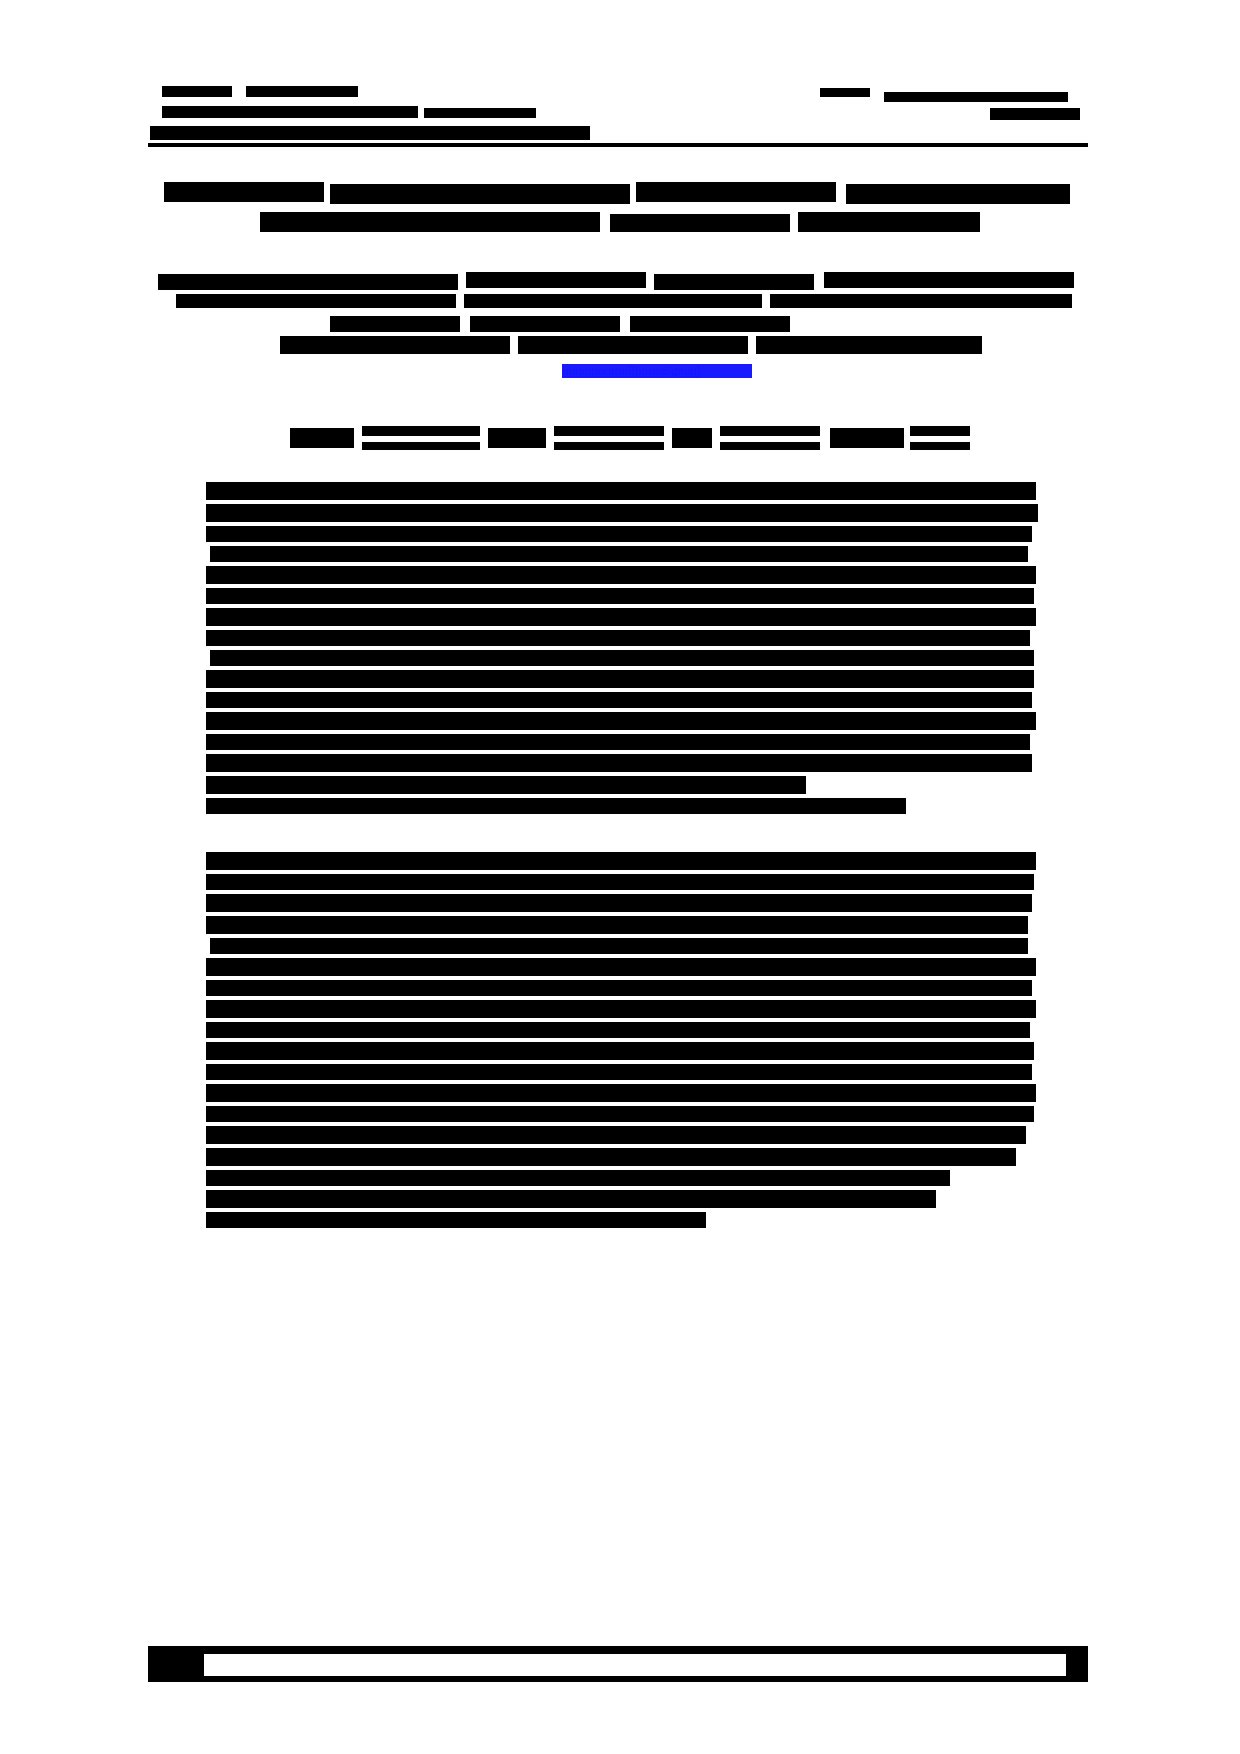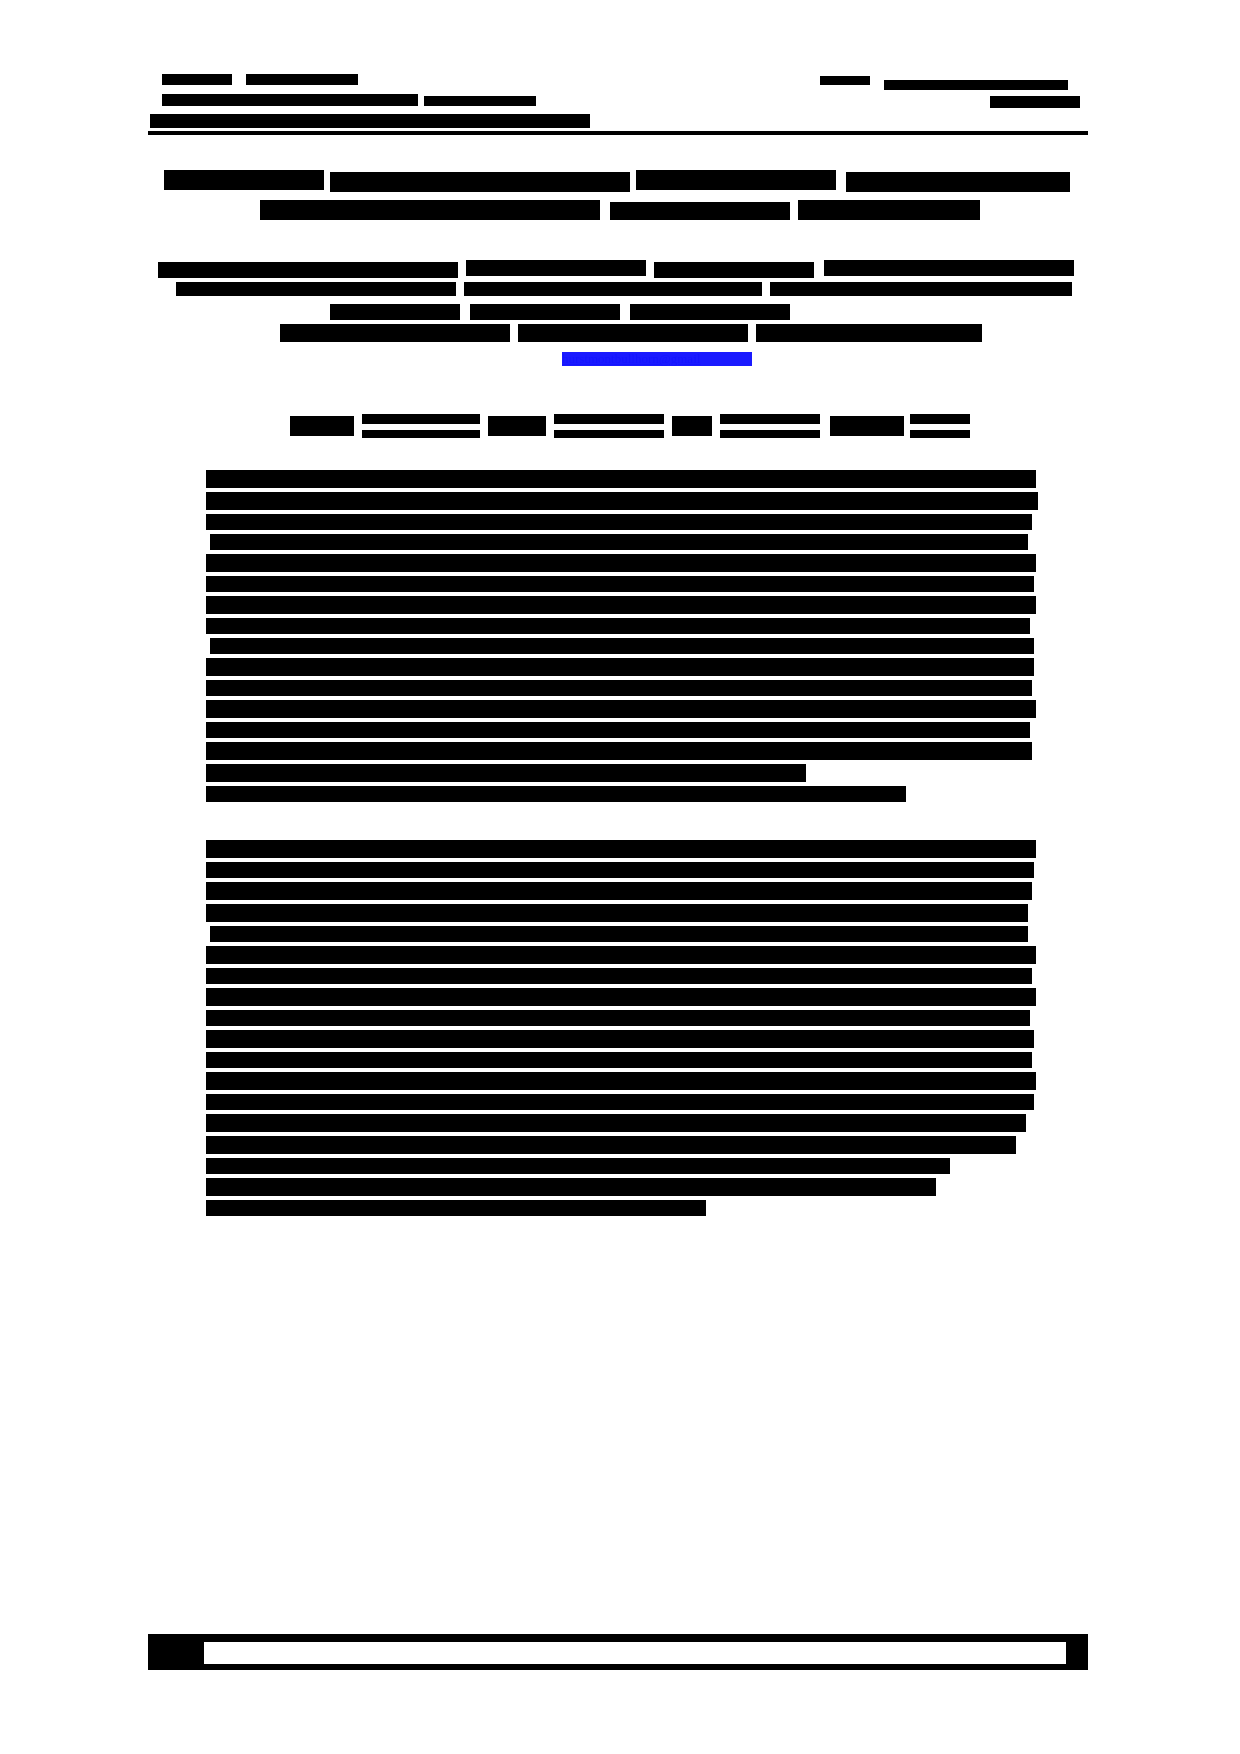--- a/index.html
+++ b/index.html
@@ -9,21 +9,21 @@
   }
   body {
     width: 1240px;
     height: 1754px;
     position: relative;
     font-family: "Liberation Serif", serif;
     overflow: hidden;
   }
   .page {
     position: absolute;
-    left: 0; top: 0;
+    left: 0; top: 12px;
     width: 1240px;
     height: 1322px;
     background: #ffffff;
   }
   
   .bar {
     position: absolute;
     background: #000000;
   }
   .link {

